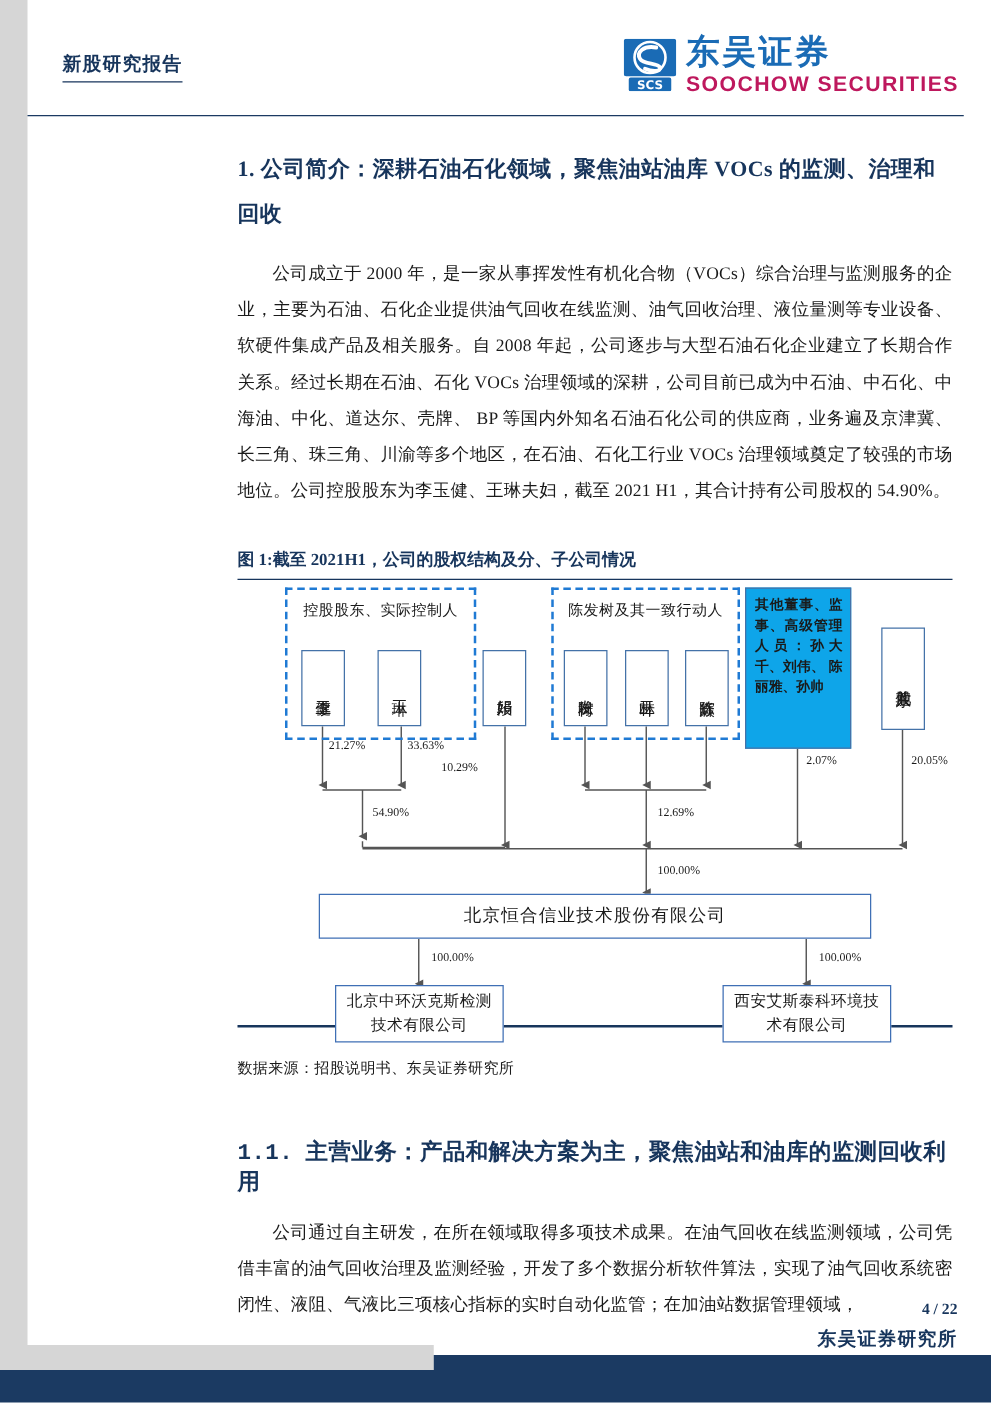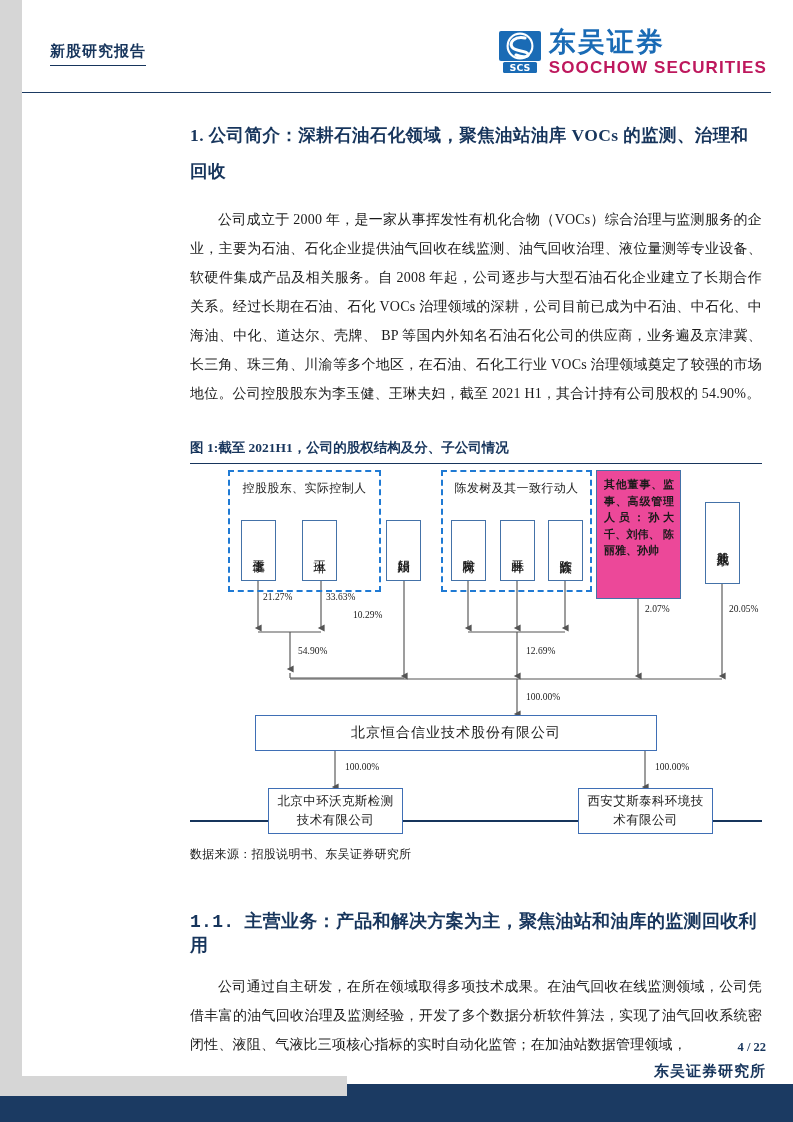--- a/index.html
+++ b/index.html
@@ -110,21 +110,21 @@
     position: absolute; font-size: 9.5px; color: #1a1a1a;
     font-family: "Liberation Serif", serif; white-space: nowrap;
   }
   .member-box {
     position: absolute; border: 1.2px solid #4472a8; background: #fff;
     font-size: 12.5px; line-height: 1.3; text-align: center;
     color: #1a1a1a; letter-spacing: 0.5px;
     display: flex; align-items: center; justify-content: center;
   }
   .mgmt-box {
-    position: absolute; border: 1.2px solid #4472a8; background: #ec4899;
+    position: absolute; border: 1.2px solid #4472a8; background: #0ea5e9;
     font-size: 11px; line-height: 1.5; color: #1a1a1a;
     padding: 5px 6px 4px 7px; text-align: justify;
     font-weight: bold;
   }
   .wide-box {
     position: absolute; border: 1.2px solid #3f6fb5; background: #fff;
     display: flex; align-items: center; justify-content: center;
     font-size: 14px; color: #1a1a1a; letter-spacing: 1px;
   }
   .sub-box {
@@ -274,21 +274,21 @@
       <div class="pct" style="left:136px; top:128px;">33.63%</div>
       <div class="pct" style="left:108px; top:182px;">54.90%</div>
       <div class="pct" style="left:163px; top:146px;">10.29%</div>
       <div class="pct" style="left:336px; top:182px;">12.69%</div>
       <div class="pct" style="left:455px; top:140px;">2.07%</div>
       <div class="pct" style="left:539px; top:140px;">20.05%</div>
       <div class="pct" style="left:336px; top:228px;">100.00%</div>
       <div class="pct" style="left:155px; top:298px;">100.00%</div>
       <div class="pct" style="left:465px; top:298px;">100.00%</div>
 
-      <div class="wide-box" style="left:65px; top:251px; width:402px; height:36px;">北京恒合信业技术股份有限公司</div>
+      <div class="wide-box" style="left:65px; top:251px; width:442px; height:36px;">北京恒合信业技术股份有限公司</div>
 
       <div class="sub-box" style="left:388px; top:324px; width:135px; height:46px;">西安艾斯泰科环境技术有限公司</div>
       <div class="sub-box" style="left:78px; top:324px; width:135px; height:46px;">北京中环沃克斯检测技术有限公司</div>
     </div>
 
     <div id="figure-rule-bottom"></div>
     <div id="figure-source">数据来源：招股说明书、东吴证券研究所</div>
   </div>
 
   <h2 id="subsection-title">

